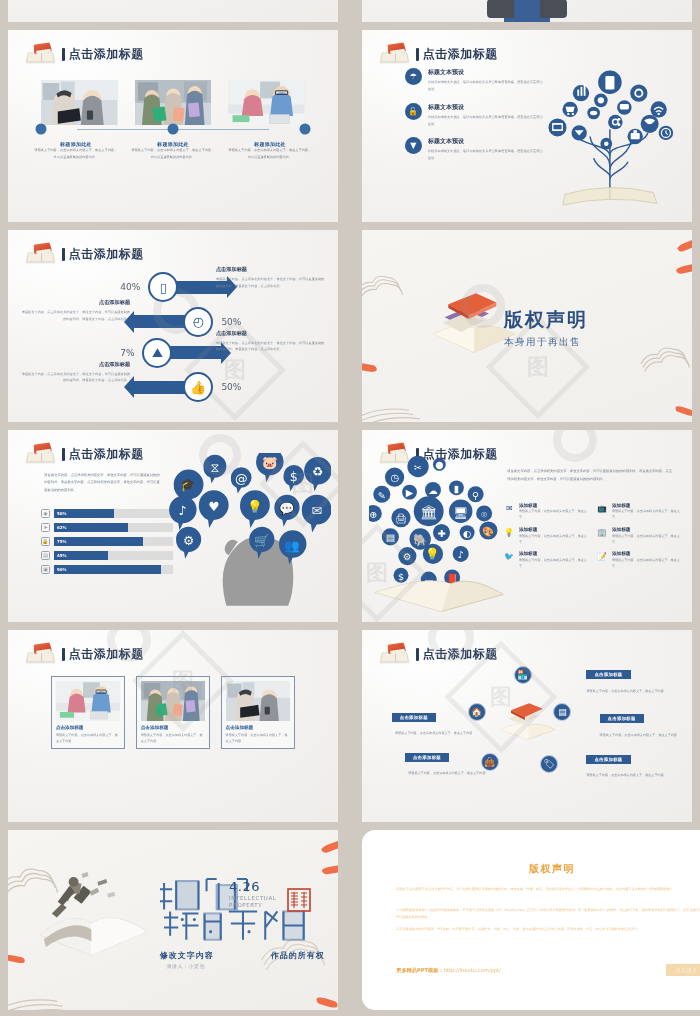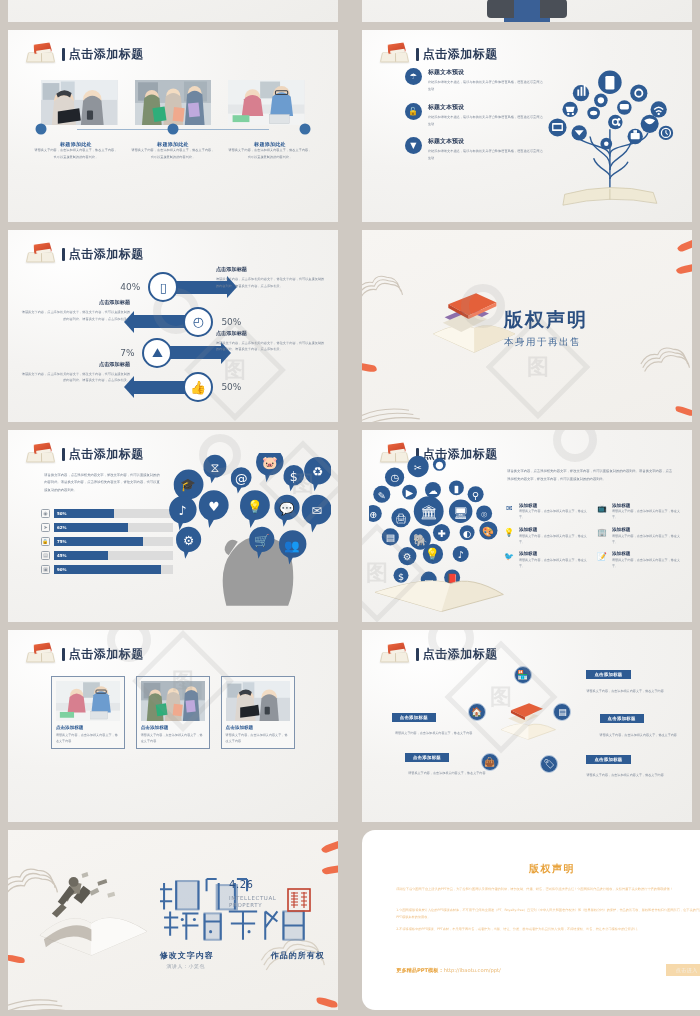--- a/index.html
+++ b/index.html
@@ -126,21 +126,21 @@
   .s7-b { font-size:3.1px; line-height:2.0; color:#7b8696;}
 
   
   .s8-tag { position:absolute; background:#2e5b93; color:#fff; font-size:4.4px; font-weight:700; padding:2px 8px; letter-spacing:.3px;}
   .s8-b { position:absolute; font-size:3.1px; line-height:2.0; color:#7b8696; width:28%;}
   .s8-chip { position:absolute; width:18px;height:18px;border-radius:50%;background:#2e5b93;border:1.5px solid #b9cade;color:#fff;display:flex;align-items:center;justify-content:center;font-size:9px;}
 
   
   .s9 { background: linear-gradient(160deg,#f7f5f2 0%,#f0eeea 100%); }
   .s9-logo { position:absolute; left:46%; top:26%; width:46%; }
-  .s9-426 { position:absolute; left:67%; top:27%; color:#2b4f80; font-size:10px; font-weight:400; letter-spacing:.5px;}
+  .s9-426 { position:absolute; left:67%; top:27%; color:#2b4f80; font-size:13px; font-weight:400; letter-spacing:.5px;}
   .s9-ip { position:absolute; left:67%; top:36%; color:#8894a6; font-size:5.5px; line-height:1.25; letter-spacing:.6px;}
   .s9-seal { position:absolute; left:84.5%; top:32%; width:24px; height:24px; border:1.5px solid #c0402c; display:flex;align-items:center;justify-content:center;}
   .s9-thanks { position:absolute; left:46%; top:66.5%; width:50%; display:flex; justify-content:space-between; color:#2b4f80; font-size:8px; font-weight:700; letter-spacing:1px;}
   .s9-sp { position:absolute; left:48%; top:74%; color:#98a1ad; font-size:5px; letter-spacing:.5px;}
 
   
   .cp-title { position:absolute; top:18%; left:0; width:100%; text-align:center; font-size:10px; font-weight:700; color:#e8a33d; letter-spacing:1.5px;}
   .cp-p { position:absolute; left:9%; width:82%; font-size:3.2px; line-height:2.1; color:#eebd7f;}
   .cp-link { position:absolute; left:9%; top:76%; font-size:5.2px; color:#e8a33d; font-weight:700;}
   .cp-link .url { color:#e9b771; font-weight:400;}

